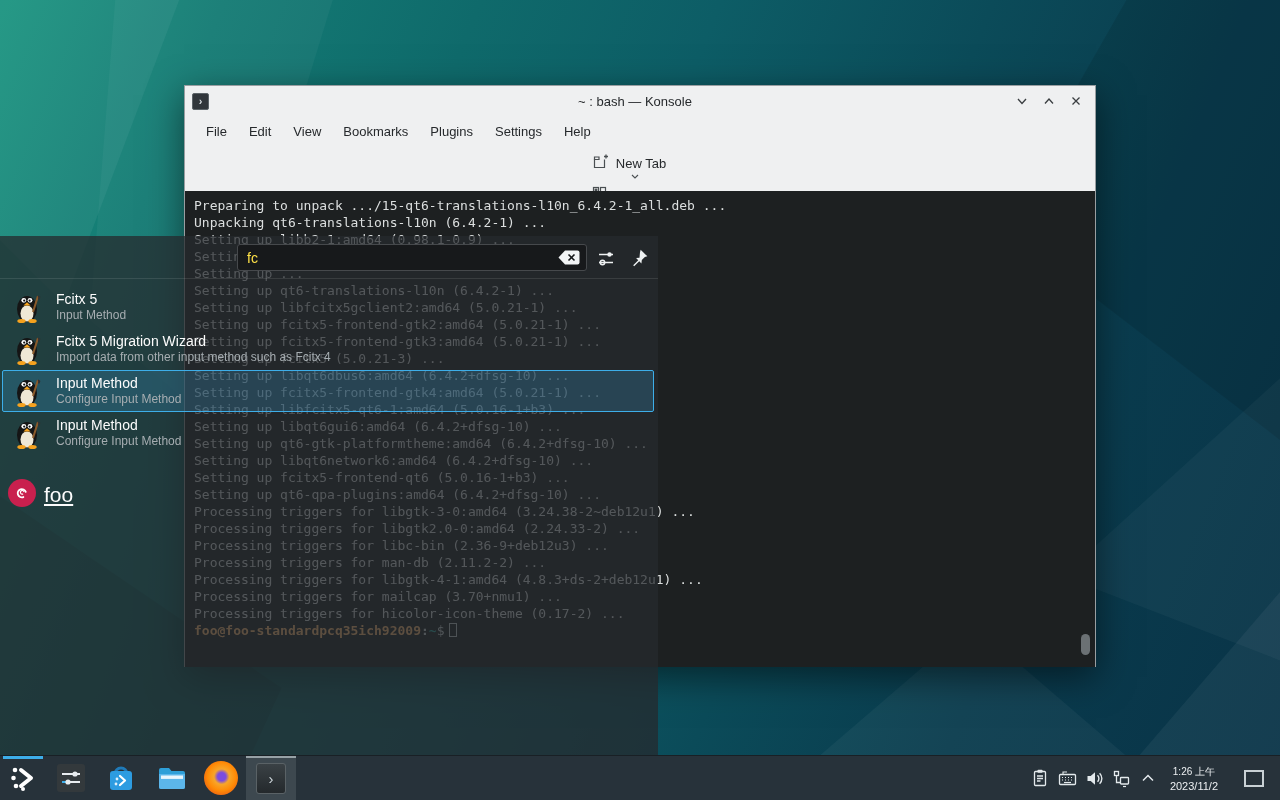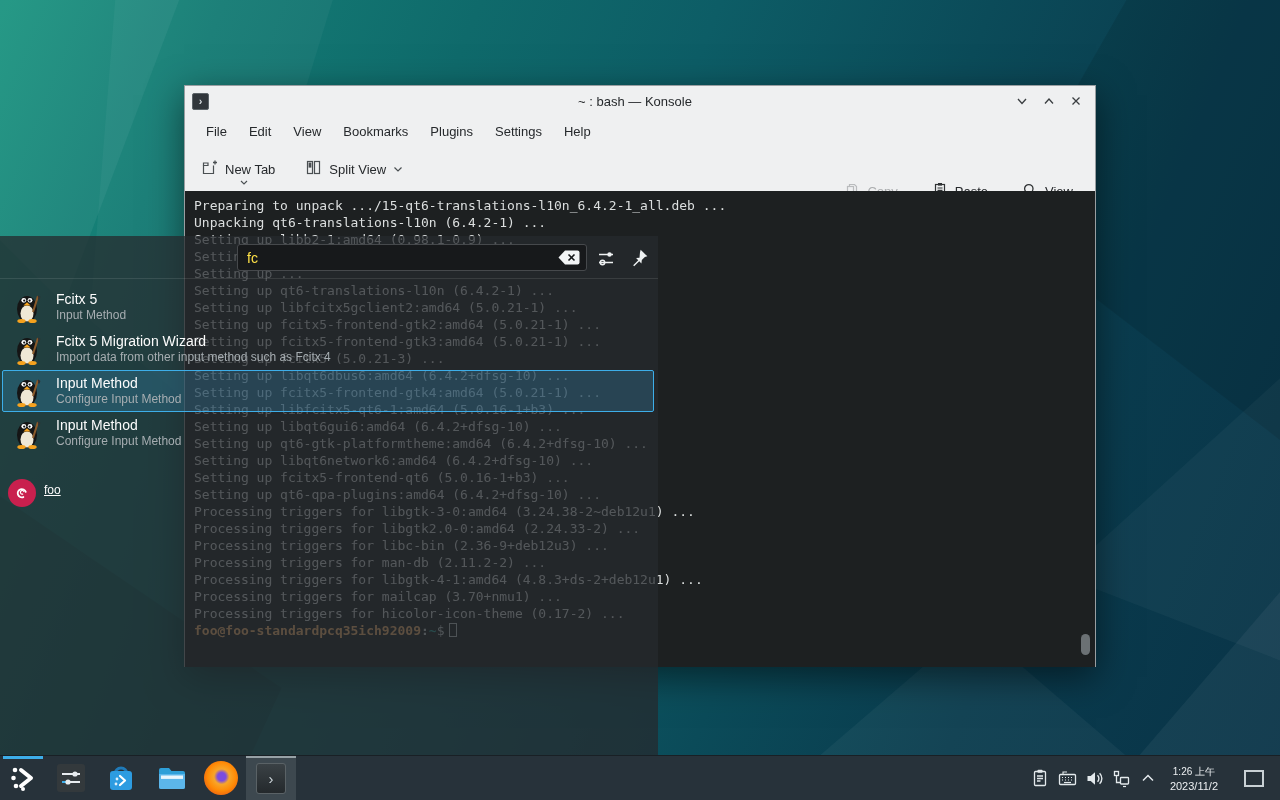--- a/index.html
+++ b/index.html
@@ -24,21 +24,21 @@
   .titlebar { height:30px; display:flex; align-items:center; position:relative; background:#eff0f1; }
   .app-icon { width:17px; height:17px; margin-left:7px; background:#31363b; border:1px solid #5c6368;
     border-radius:2px; color:#d7dde0; font-size:11px; line-height:15px; text-align:center; font-weight:bold; }
   .win-title { position:absolute; left:0; right:10px; text-align:center; font-size:13px; color:#26292c; }
   .win-btns { margin-left:auto; display:flex; gap:9px; padding-right:10px; z-index:1; }
   .win-btn { width:18px; height:18px; display:flex; align-items:center; justify-content:center; }
 
   .menubar { height:31px; display:flex; align-items:center; padding-left:10px; background:#eff0f1; }
   .menu-item { font-size:13px; color:#26292c; padding:4px 11px; border-radius:2px; }
 
-  .toolbar { height:44px; display:flex; align-items:center; background:#eff0f1; padding:0 12px; }
+  .toolbar { height:44px; display:flex; align-items:center; background:#eff0f1; padding:0 12px;flex-direction:column; }
   .tbtn { display:flex; align-items:center; gap:7px; font-size:13px; color:#26292c; position:relative; padding:6px 4px; }
   .tbtn.newtab { margin-right:22px; }
   .tbtn .under-caret { position:absolute; left:52%; bottom:-3px; }
   .tbtn.disabled { color:#aaacae; }
   .tb-right { margin-left:auto; display:flex; align-items:center; gap:26px; padding-right:6px;margin-top:44px; }
 
   .term { position:relative; height:476px; background:#1d2021; overflow:hidden;
     font-family:"DejaVu Sans Mono","Liberation Mono",monospace; font-size:13px; line-height:17px;
     color:#dcdfdf; padding:6px 0 0 9px; }
   .tline { height:17px; white-space:pre; }
@@ -48,21 +48,21 @@
   .prompt-dollar { color:#ccd2d2; }
   .cursor { display:inline-block; width:8px; height:14px; border:1px solid #c3c9c9; vertical-align:-2px; margin-left:5px; }
   .scroll-thumb { position:absolute; right:5px; bottom:12px; width:9px; height:21px; background:#6b7174; border-radius:5px; }
 
   
   .overlay { position:absolute; left:0; top:236px; width:658px; height:519px;
     background:rgba(37,42,46,.75); z-index:5; }
   .ov-sep { position:absolute; left:0; top:42px; width:100%; height:1px; background:rgba(255,255,255,.10); }
   .ov-logo { position:absolute; left:8px; top:243px; }
   .logo-circle { width:28px; height:28px; border-radius:50%; background:#c9204e; display:flex; align-items:center; justify-content:center; }
-  .ov-user { position:absolute; left:44px; top:247px; font-size:12px; color:#fcfcfc;text-decoration:underline; }
+  .ov-user { position:absolute; left:44px; top:247px; font-size:21px; color:#fcfcfc;text-decoration:underline; }
   .searchwrap { position:absolute; left:237px; top:8px; width:350px; height:27px; background:#17191b;
     border:1px solid #46494c; border-radius:3px; display:flex; align-items:center; }
   .searchwrap input { flex:1; background:transparent; border:none; outline:none; color:#fde047;
     font-size:14px; padding:0 6px 0 9px; font-family:"Liberation Sans","DejaVu Sans",sans-serif; }
   .clear-btn { width:28px; height:21px; display:flex; align-items:center; justify-content:center; margin-right:3px; }
   .ovbtn { position:absolute; top:10px; width:24px; height:24px; display:flex; align-items:center; justify-content:center; }
   .ovbtn.sliders { left:594px; }
   .ovbtn.pin { left:627px; }
 
   .results { position:absolute; left:2px; top:50px; width:652px; }

